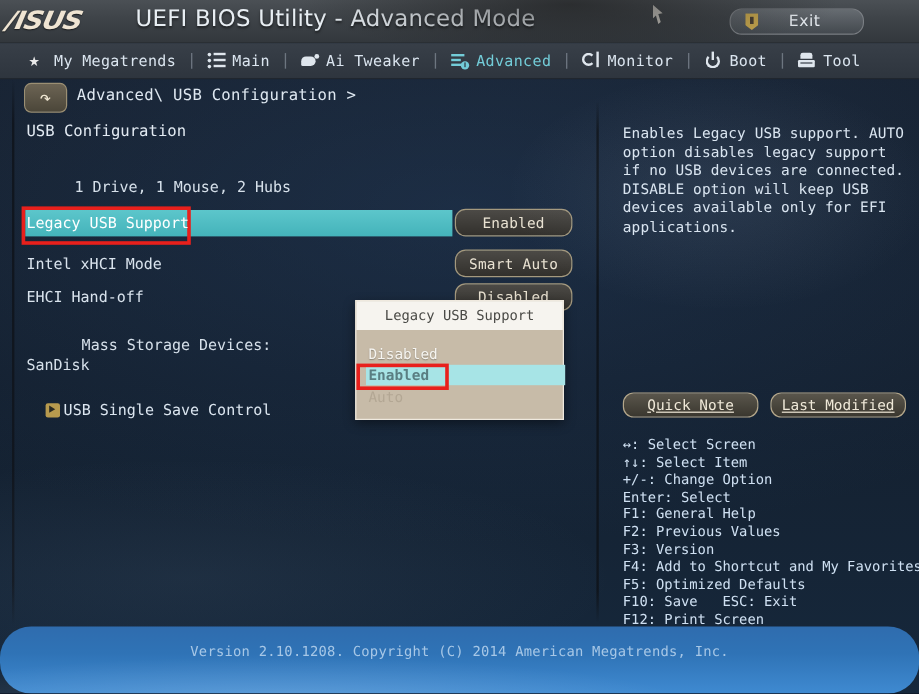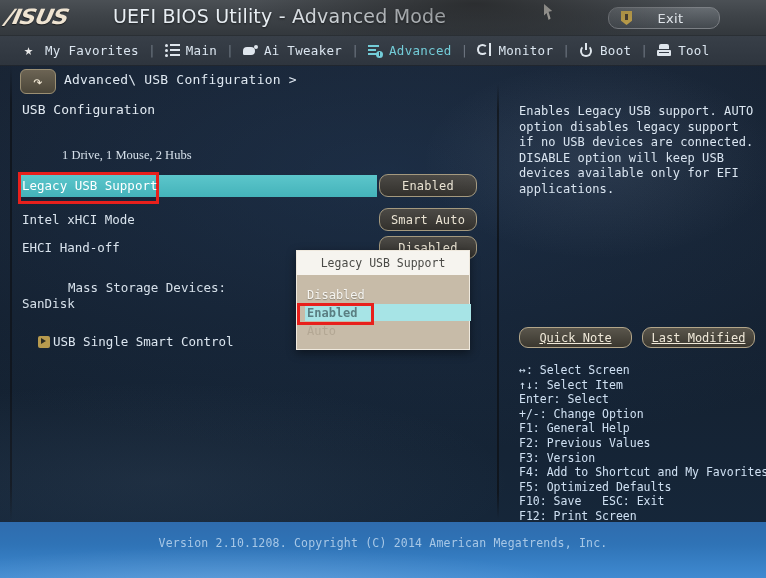--- a/index.html
+++ b/index.html
@@ -128,21 +128,21 @@
 
   
   #left-rule { position:absolute; left:10px; top:66px; width:2px; height:455px;
     background: linear-gradient(180deg, rgba(10,14,20,0) 0%, #10161f 8%, #10161f 92%, rgba(10,14,20,0) 100%); }
   #mid-rule  { position:absolute; left:497px; top:84px; width:2px; height:435px;
     background: linear-gradient(180deg, rgba(10,14,20,0) 0%, #0f151d 6%, #0f151d 94%, rgba(10,14,20,0) 100%); }
 
   #section-title { position:absolute; left:22px; top:102px; font-size:13px; color:#e2eaf2; }
 
   #devices-label { position:absolute; left:22px; top:133px; font-size:12.5px; color:#d6e0ea;margin-top:47px; }
-  #devices-value { position:absolute; left:62px; top:148px; font-size:12.5px; color:#d6e0ea;font-family:Liberation Serif, serif; }
+  #devices-value { position:absolute; left:62px; top:148px; font-size:12.5px; color:#d6e0ea; }
 
   .setting-row { position:absolute; left:22px; width:455px; height:22px; }
   .setting-name { position:absolute; left:0; top:2px; font-size:12.5px; color:#d9e3ed; }
   .setting-row.selected .hl {
     position:absolute; left:-1px; top:-1px; width:356px; height:22px;
     background: linear-gradient(180deg,#5cc6cb 0%, #44b3ba 100%);
   }
   .setting-row.selected .setting-name { color:#ffffff; z-index:2; }
   .val-btn {
     position:absolute; left:357px; top:-2px; width:98px; height:23px;
@@ -203,20 +203,21 @@
 
   
   .redbox { position:absolute; border:3px solid #e8201c; pointer-events:none; }
   #red-1 { left:18px; top:172px; width:141px; height:32px; }
   #red-2 { left:297px; top:303px; width:77px; height:22px; border-width:3px; }
 
   
   #footer {
     position:absolute; left:0; bottom:0; width:766px; height:56px;
     background: linear-gradient(180deg, #2f6cae 0%, #2f73b6 40%, #3f8ad1 100%);
+    border-radius: 26px;
   }
   #footer:before {
     content:""; position:absolute; left:0; top:0; width:100%; height:100%;
     background: radial-gradient(ellipse 500px 60px at 30% 120%, rgba(255,255,255,.18), rgba(255,255,255,0) 70%);
   }
   #footer-text {
     position:absolute; width:100%; top:14px; text-align:center;
     font-size:11.5px; color:#bcd6ef; opacity:.85; letter-spacing:.2px;
   }
   
@@ -237,21 +238,21 @@
     <div id="exit-btn">
       <span class="exit-ic"></span>
       <span class="exit-lbl">Exit</span>
     </div>
     <div id="cursor"></div>
   </div>
 
   <div id="menubar">
     <div class="menu-item">
       <span class="mic ic-star">★</span>
-      <span class="mlbl">My Favorites</span>
+      <span class="mlbl">My Megatrends</span>
     </div>
     <span class="menu-sep">|</span>
     <div class="menu-item">
       <span class="mic ic-list">
         <i class="d" style="top:1px"></i>
           <i class="l" style="top:1px"></i>
         <i class="d" style="top:6px"></i>
           <i class="l" style="top:6px"></i>
         <i class="d" style="top:11px"></i>
           <i class="l" style="top:11px"></i>
@@ -330,21 +331,21 @@
   <div class="setting-row" style="top:238px">
     <div class="setting-name">EHCI Hand-off</div>
     <div class="val-btn">Disabled</div>
   </div>
 
   <div id="mass-label">Mass Storage Devices:</div>
   <div id="mass-value">SanDisk</div>
 
   <div id="port-ctrl">
     <span class="pc-ic"></span>
-    <span class="pc-lbl">USB Single Smart Control</span>
+    <span class="pc-lbl">USB Single Save Control</span>
   </div>
 
   <div id="popup">
     <div id="popup-title">Legacy USB Support</div>
     <div id="popup-body">
       <div class="opt o1">
         <span class="olbl">Disabled</span>
       </div>
       <div class="opt o2">
         <span class="ohl"></span>
@@ -359,22 +360,22 @@
   <div id="help-text">Enables Legacy USB support. AUTO option disables legacy support if no USB devices are connected. DISABLE option will keep USB devices available only for EFI applications.</div>
 
   <div id="help-btns">
     <div class="hbtn">Quick Note</div>
     <div class="hbtn">Last Modified</div>
   </div>
 
   <div id="keys">
     <div>↔: Select Screen</div>
     <div>↑↓: Select Item</div>
+    <div>+/-: Change Option</div>
     <div>Enter: Select</div>
-    <div>+/-: Change Option</div>
     <div>F1: General Help</div>
     <div>F2: Previous Values</div>
     <div>F3: Version</div>
     <div>F4: Add to Shortcut and My Favorites</div>
     <div>F5: Optimized Defaults</div>
     <div>F10: Save   ESC: Exit</div>
     <div>F12: Print Screen</div>
   </div>
 
   <div class="redbox" id="red-1"></div>

